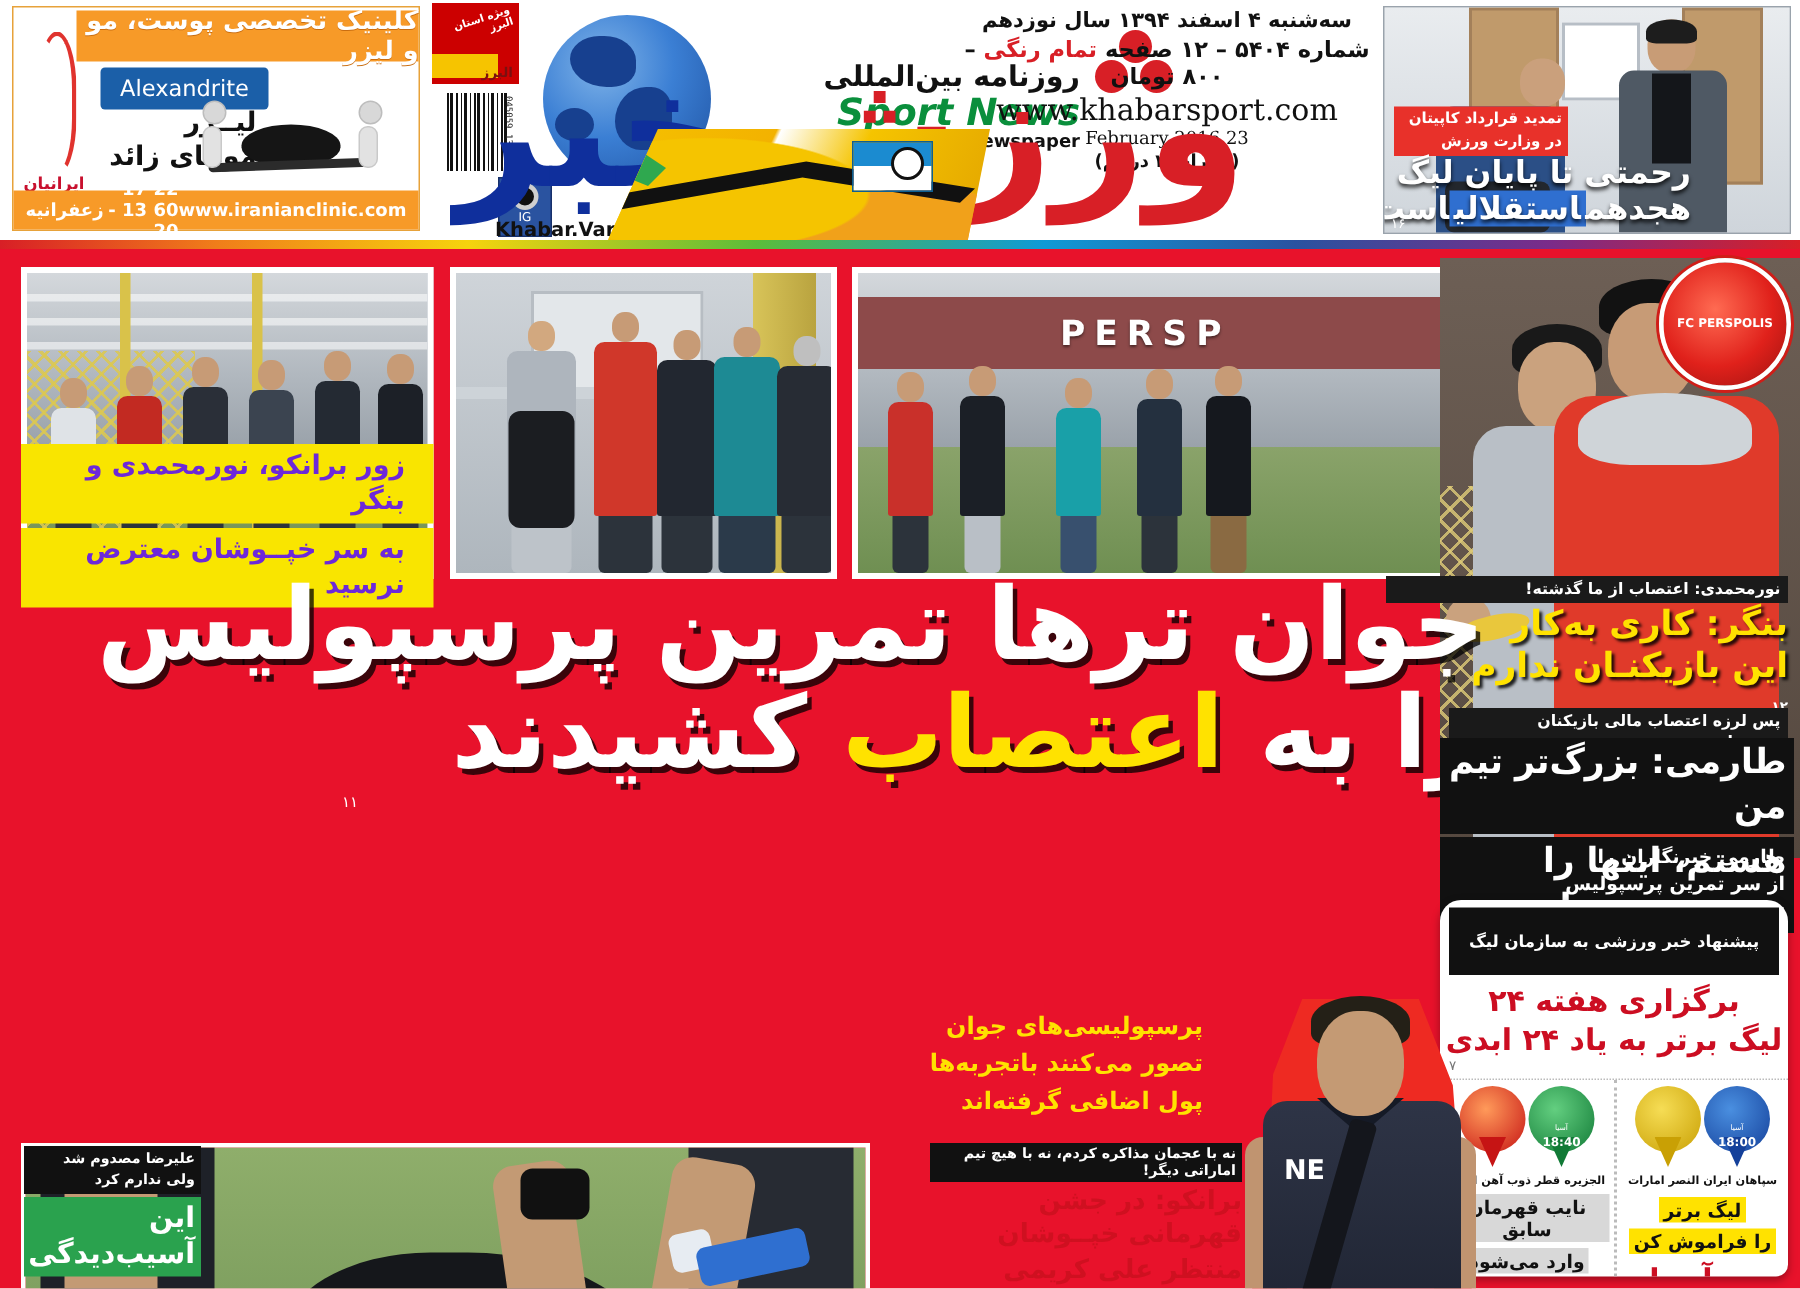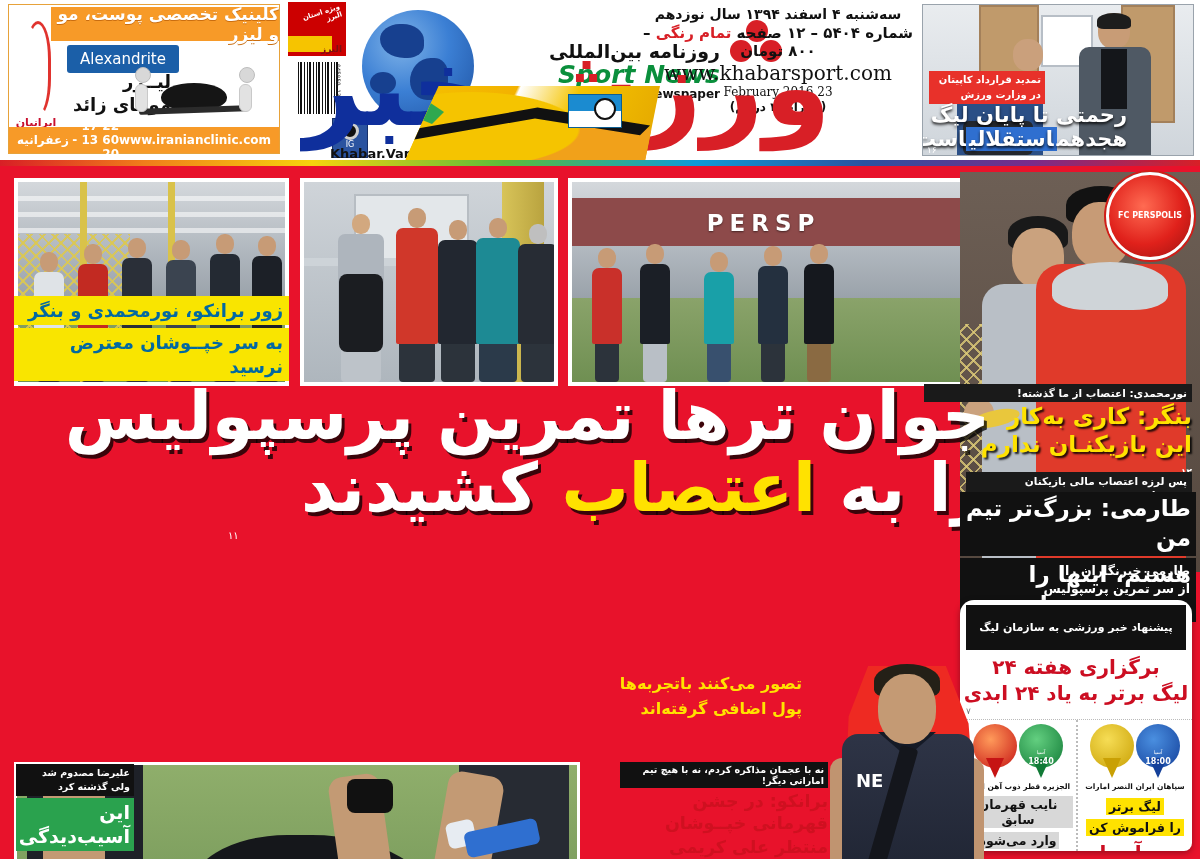--- a/index.html
+++ b/index.html
@@ -277,22 +277,22 @@
     border: 3px solid #ffffff; box-shadow: 0 0 0 2px #d01d18;
     display: flex; align-items: center; justify-content: center; text-align: center;
   }
   .persp-badge span { color: #fff; font-size: 8px; font-weight: bold; font-family: "DejaVu Sans", sans-serif; line-height: 1.2; }
 
   
   .cap-yellow {
     position: absolute; left: 14px; top: 130px; width: 275px; z-index: 6;
   }
   .cap-yellow div {
-    background: #f9e500; color: #0369a1; font-weight: bold; font-size: 18px;
-    padding: 3px 6px; text-align: right; line-height: 1.3; margin-bottom: 3px;
+    background: #f9e500; color: #6d28d9; font-weight: bold; font-size: 18px;
+    padding: 3px 19px; text-align: right; line-height: 1.3; margin-bottom: 3px;
     display: block;
   }
 
   
   .mainhead {
     position: absolute; right: 210px; top: 214px; width: 770px; z-index: 7;
     text-align: right; direction: rtl;
   }
   .mh-line {
     color: #ffffff; font-size: 67px; font-weight: bold; line-height: 1.08;
@@ -687,20 +687,21 @@
 
     <div class="mainhead">
       <div class="mh-line">جوان ترها تمرین پرسپولیس</div>
       <div class="mh-line">
         <span>را به </span><span class="yellow">اعتصاب</span><span> کشیدند</span>
       </div>
       <div class="mh-badge">۱۱</div>
     </div>
 
     <div class="mh-sub">
+      <div>پرسپولیسی‌های جوان</div>
       <div>تصور می‌کنند باتجربه‌ها</div>
       <div>پول اضافی گرفته‌اند</div>
     </div>
 
     <div class="rc-kicker" style="right:8px; top:218px; width:268px;">نورمحمدی: اعتصاب از ما گذشته!</div>
     <div class="rc-head-yellow" style="right:8px; top:236px; width:228px;">
       <div>بنگر: کاری به‌کار</div>
       <div>این بازیکنـان ندارم</div>
     </div>
     <div class="rc-note" style="right:8px; top:300px; width:40px; font-size:9px;">۱۲</div>
@@ -805,20 +806,20 @@
       <div class="armB"></div>
       <div class="watch2"></div>
       <div class="armA"></div>
       <div class="spraycap"></div>
       <div class="spray"></div>
     </div>
 
     <div class="blcol">
       <div class="bl-kick">
         <div>علیرضا مصدوم شد</div>
-        <div>ولی گذشته کرد</div>
+        <div>ولی ندارم کرد</div>
       </div>
       <div class="bl-green">این آسیب‌دیدگی</div>
 
     </div>
 
   </div>
 </div>
 
 </body></html>

